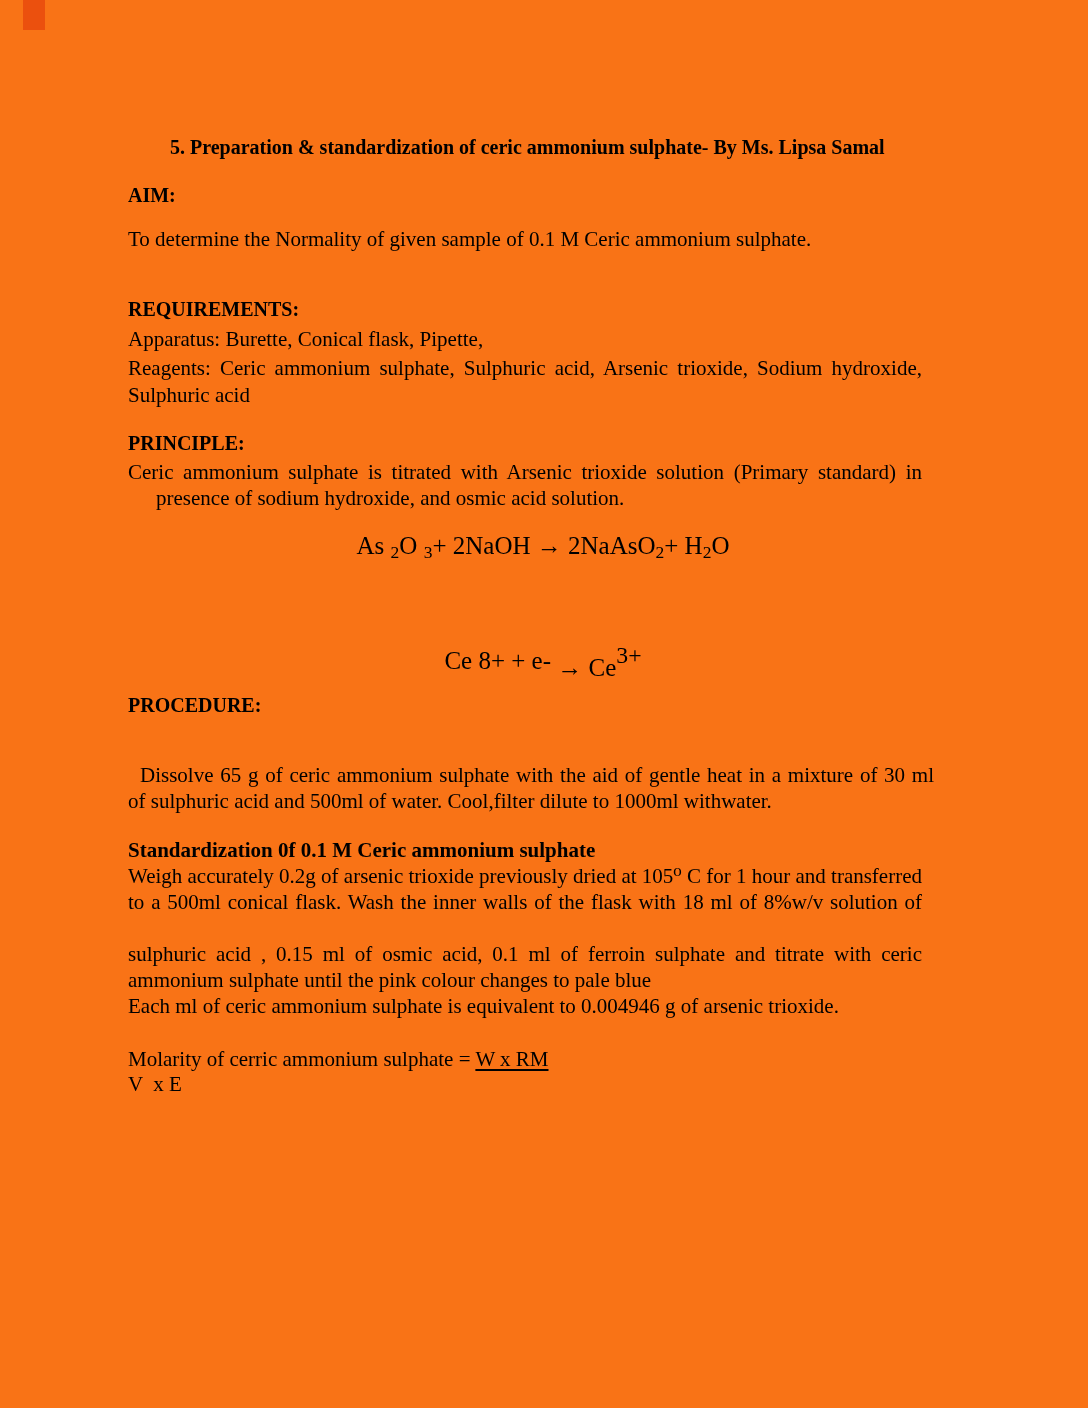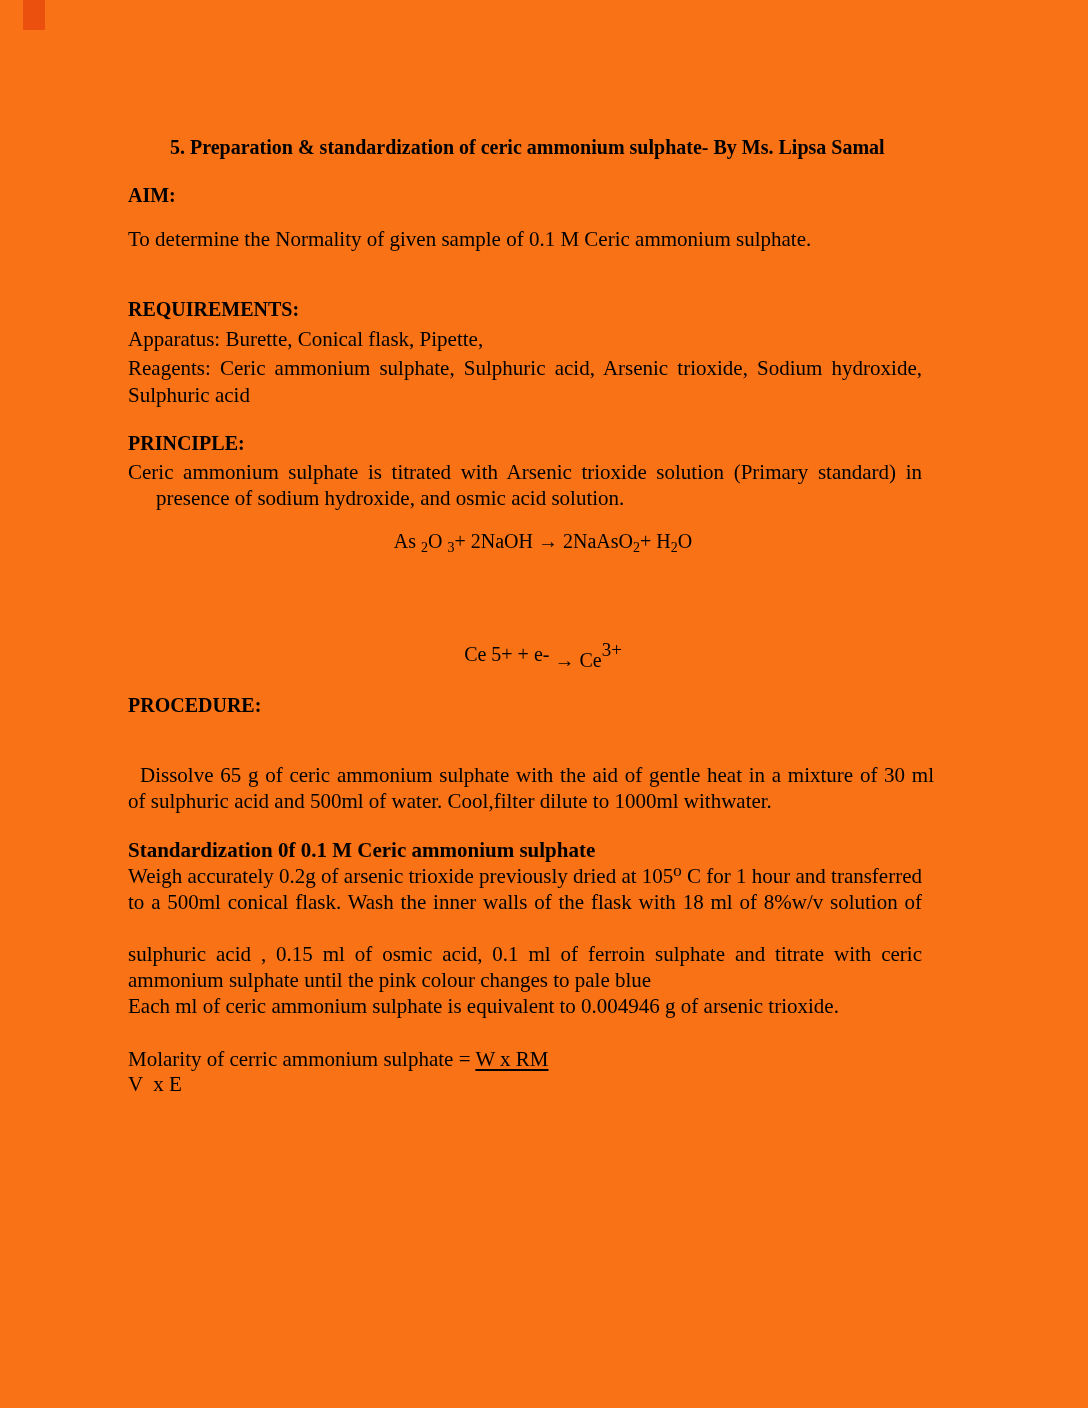--- a/index.html
+++ b/index.html
@@ -10,21 +10,21 @@
     background: #f97316;
     font-family: "Liberation Serif", "DejaVu Serif", serif;
     color: #000000;
     overflow: hidden;
   }
   .t { position: absolute; font-size: 21px; line-height: 26px; white-space: nowrap; }
   .b { font-weight: bold; }
   .h { font-size: 20px; font-weight: bold; }
   .just { width: 794px; text-align: justify; text-align-last: justify; white-space: normal; }
   .pre { white-space: pre-wrap; }
-  .eq { position: absolute; left: 128px; width: 830px; text-align: center; font-size: 20px; line-height: 24px; }
+  .eq { position: absolute; left: 128px; width: 830px; text-align: center; font-size: 25px; line-height: 34px; }
   .eq span { white-space: pre-wrap; }
   .eq-sub { font-size: 0.7em; vertical-align: -0.25em; }
   .eq-sup { font-size: 0.7em; vertical-align: 0.5em; }
   .eq-low { vertical-align: -0.3em; }
   .eq-sup3 { font-size: 0.95em; vertical-align: 0.25em; }
   .u { text-decoration: underline; text-underline-offset: 3px; }
   .corner-bar { position: absolute; top: 0; left: 23px; width: 22px; height: 30px; }
 </style>
 </head>
 <body>
@@ -41,21 +41,21 @@
   <div class="t h" style="top:296px; left:128px;">REQUIREMENTS:</div>
   <div class="t" style="top:326px; left:128px;">Apparatus: Burette, Conical flask, Pipette,</div>
   <div class="t just" style="top:355px; left:128px;">Reagents: Ceric ammonium sulphate, Sulphuric acid, Arsenic trioxide, Sodium hydroxide,</div>
   <div class="t" style="top:382px; left:128px;">Sulphuric acid</div>
 
   <div class="t h" style="top:430px; left:128px;">PRINCIPLE:</div>
   <div class="t just" style="top:459px; left:128px;">Ceric ammonium sulphate is titrated with Arsenic trioxide solution (Primary standard) in</div>
   <div class="t" style="top:485px; left:128px;margin-left:28px;">presence of sodium hydroxide, and osmic acid solution.</div>
 
   <div class="eq" style="top:529px;"><span>As </span><span class="eq-sub">2</span><span>O </span><span class="eq-sub">3</span><span>+ 2NaOH → 2NaAsO</span><span class="eq-sub">2</span><span>+ H</span><span class="eq-sub">2</span><span>O</span></div>
-  <div class="eq" style="top:638px;"><span>Ce 5+ + e- </span><span class="eq-low">→ Ce</span><span class="eq-sup3">3+</span></div>
+  <div class="eq" style="top:638px;"><span>Ce 8+ + e- </span><span class="eq-low">→ Ce</span><span class="eq-sup3">3+</span></div>
 
   <div class="t h" style="top:692px; left:128px;">PROCEDURE:</div>
   <div class="t just" style="top:762px; left:128px;margin-left:12px;">Dissolve 65 g of ceric ammonium sulphate with the aid of gentle heat in a mixture of 30 ml</div>
   <div class="t" style="top:788px; left:128px;">of sulphuric acid and 500ml of water. Cool,filter dilute to 1000ml withwater.</div>
 
   <div class="t b" style="top:837px; left:128px;">Standardization 0f 0.1 M Ceric ammonium sulphate</div>
   <div class="t just" style="top:863px; left:128px;">Weigh accurately 0.2g of arsenic trioxide previously dried at 105⁰ C for 1 hour and transferred</div>
   <div class="t just" style="top:889px; left:128px;">to a 500ml conical flask. Wash the inner walls of the flask with 18 ml of 8%w/v solution of</div>
   <div class="t just" style="top:941px; left:128px;">sulphuric acid , 0.15 ml of osmic acid, 0.1 ml of ferroin sulphate and titrate with ceric</div>
   <div class="t" style="top:967px; left:128px;">ammonium sulphate until the pink colour changes to pale blue</div>

